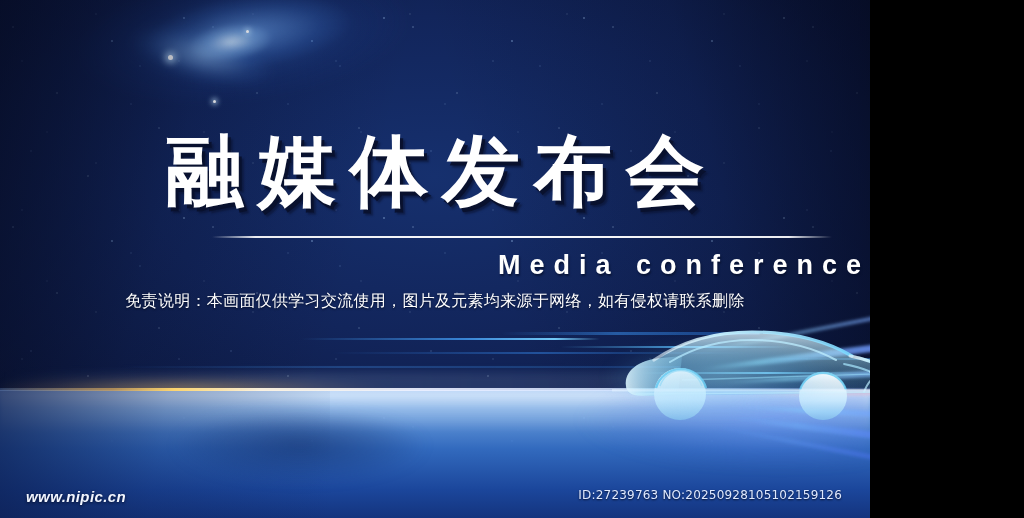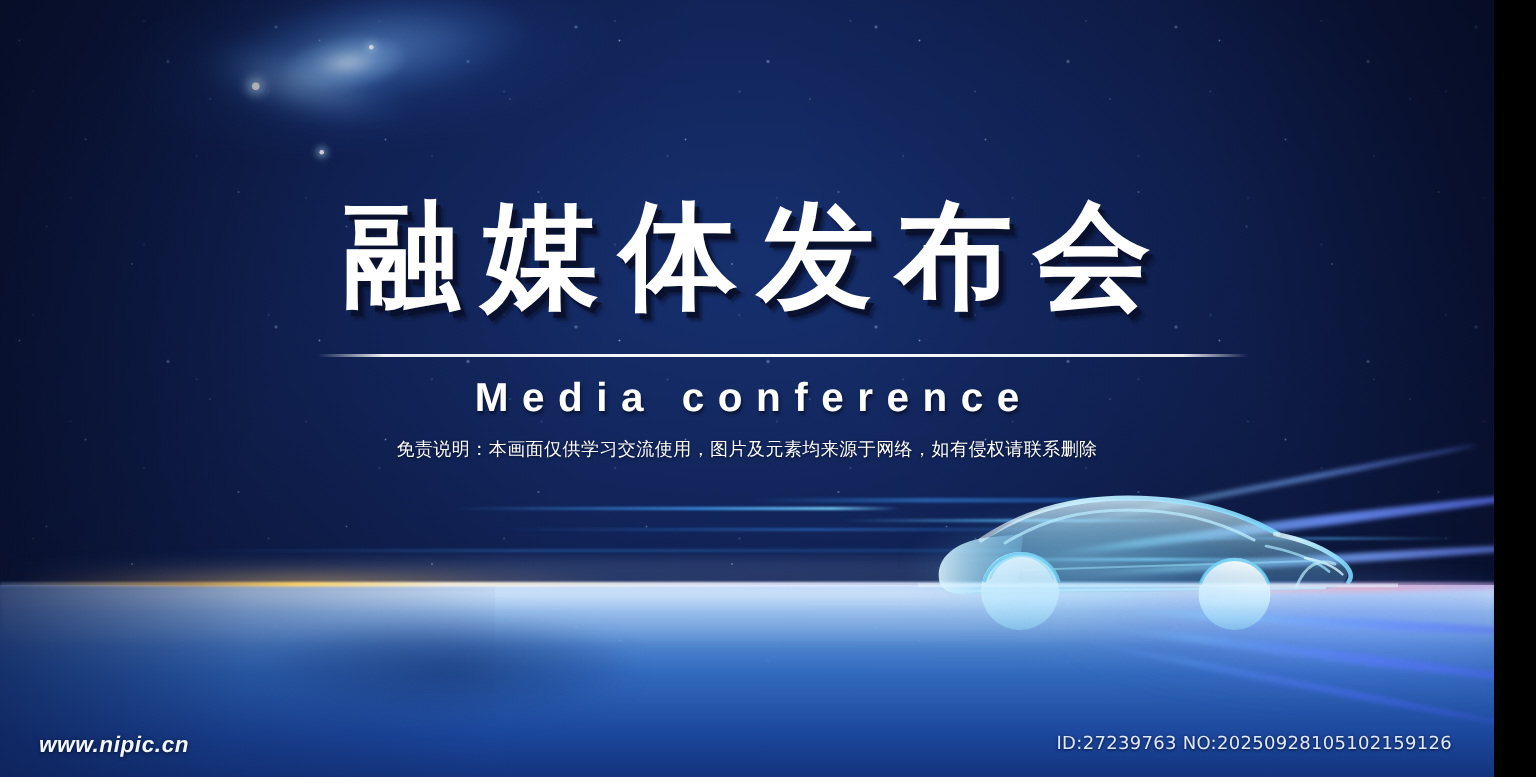--- a/index.html
+++ b/index.html
@@ -2,27 +2,26 @@
 <html><head>
 <meta charset="utf-8">
 <style>
   html, body {
     margin: 0;
     padding: 0;
     background: #000;
   }
   #poster {
     position: relative;
-    width: 948px;
+    width: 870px;
     height: 518px;
     overflow: hidden;
     font-family: "Liberation Sans", "DejaVu Sans", sans-serif;
     background: #ef4444;
     user-select: none;
-    padding-left: 48px;
   }
 
   
   .layer { position: absolute; inset: 0; }
 
   .sky-base {
     background:
       radial-gradient(ellipse 760px 420px at 50% 34%, #16306e 0%, #12255b 38%, #0e1c48 66%, #0b1638 100%);
   }
   .sky-vignette {
@@ -200,35 +199,35 @@
     left: 212px;
     width: 620px;
     top: 236px;
     height: 2px;
     background: linear-gradient(90deg, rgba(255,255,255,0) 0%, rgba(255,255,255,0.92) 7%, rgba(255,255,255,0.98) 50%, rgba(255,255,255,0.92) 93%, rgba(255,255,255,0) 100%);
   }
   .subtitle {
     position: absolute;
     left: 0; right: 0;
     top: 250px;
-    text-align: center;
+    text-align: right;
     font-size: 27px;
     font-weight: bold;
     color: #ffffff;
     letter-spacing: 9px;
     text-indent: 9px;
     white-space: nowrap;
     text-shadow: 1px 2px 2px rgba(6,14,40,0.7);
   }
   .disclaimer {
     position: absolute;
     left: 0; right: 0;
     top: 291px;
     text-align: center;
-    font-size: 12px;
+    font-size: 16px;
     color: #ffffff;
     letter-spacing: 0.3px;
     white-space: nowrap;
     font-family: "DejaVu Sans", "Liberation Sans", sans-serif;
     text-shadow: 0 1px 2px rgba(4,10,32,0.85);
   }
 
   
   .wm {
     position: absolute;

